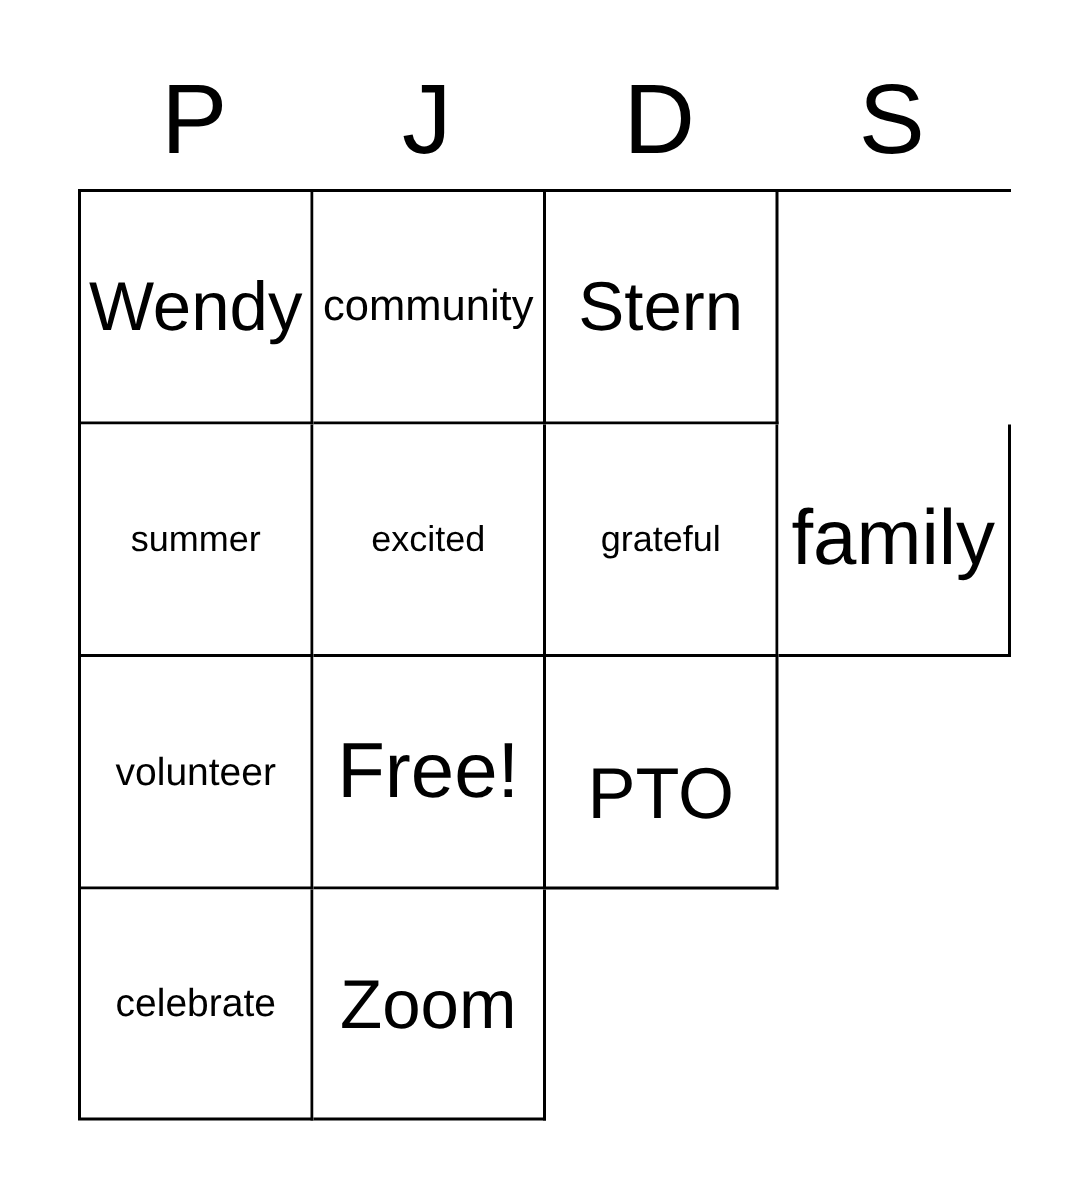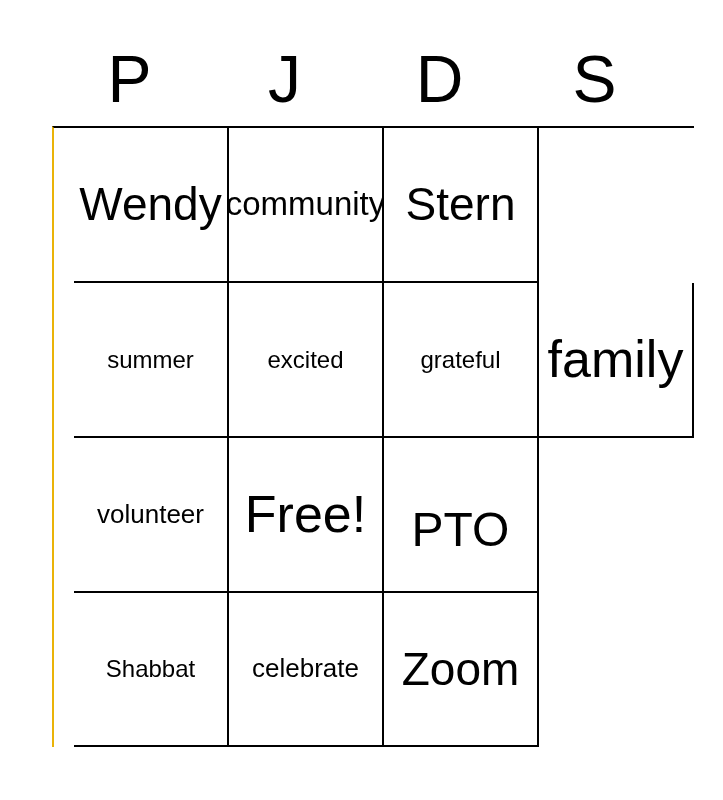--- a/index.html
+++ b/index.html
@@ -45,23 +45,22 @@
     font-size: 66px;
     font-weight: 400;
     line-height: 1;
     letter-spacing: 0;
   }
 
   
   #bingo-grid {
     width: 620px;
     border-top: 2px solid #000;
-    border-left: 2px solid #eab308;
+    border-left: 2px solid #000000;
     box-sizing: content-box;
-    padding-left: 20px;
   }
   .bingo-row {
     display: flex;
     width: 620px;
     height: 155px;
   }
   .bingo-row:last-child {
     height: 154px;
   }
   .bingo-cell {
@@ -80,21 +79,21 @@
   .cell-text {
     display: block;
     text-align: center;
     line-height: 1.05;
     white-space: nowrap;
     font-weight: 400;
   }
 
   
   .fs-xs   { font-size: 26px; }
-  .fs-sm   { font-size: 33px; }
+  .fs-sm   { font-size: 29px; }
   .fs-md   { font-size: 24px; }
   .fs-lg   { font-size: 40px; }
   .fs-xl   { font-size: 46px; }
   .fs-xxl  { font-size: 52px; }
   .fs-3xl  { font-size: 56px; }
   .fs-4xl  { font-size: 48px; margin-top: 31px; }
 </style>
 </head>
 <body>
 
@@ -151,23 +150,20 @@
       <div class="bingo-cell">
         <span class="cell-text fs-xxl">Free!</span>
       </div>
       <div class="bingo-cell">
         <span class="cell-text fs-4xl">PTO</span>
       </div>
     </div>
 
     <div class="bingo-row">
       <div class="bingo-cell">
-        <span class="cell-text fs-md">Shabbat</span>
-      </div>
-      <div class="bingo-cell">
         <span class="cell-text fs-xs">celebrate</span>
       </div>
       <div class="bingo-cell">
         <span class="cell-text fs-xl">Zoom</span>
       </div>
     </div>
 
   </div>
 </div>
 

